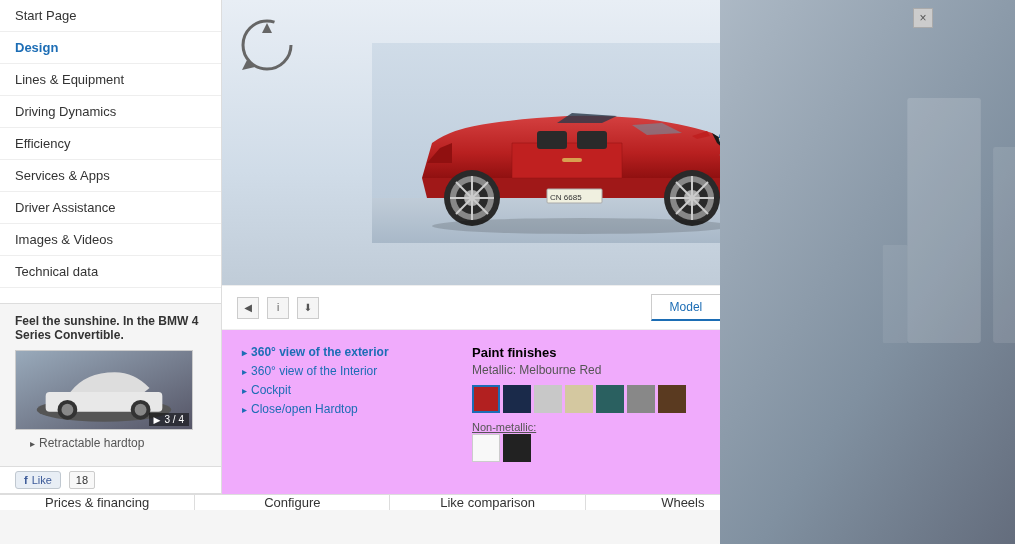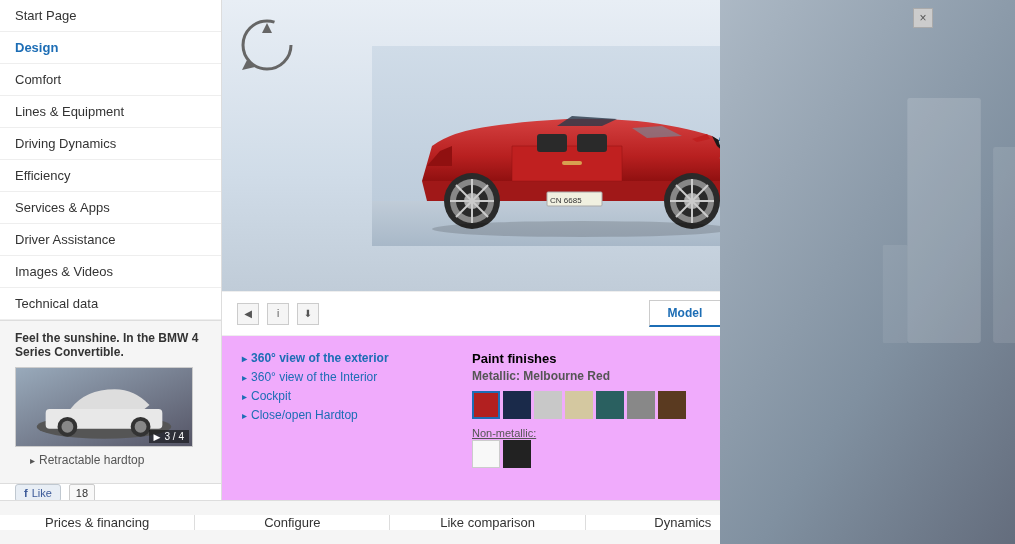--- a/index.html
+++ b/index.html
@@ -20,31 +20,31 @@
     .car-display { flex: 1; background: linear-gradient(180deg, #e8eef5 0%, #d0dce8 60%, #c0ccd8 100%); position: relative; min-height: 240px; display: flex; align-items: center; justify-content: center; }
     .close-btn { position: absolute; top: 8px; right: 8px; width: 20px; height: 20px; background: #ccc; border: 1px solid #aaa; cursor: pointer; display: flex; align-items: center; justify-content: center; font-size: 12px; color: #555; z-index: 10; }
     .rotate-icon { position: absolute; top: 15px; left: 15px; width: 60px; height: 60px; }
     .car-main { width: 420px; height: 200px; position: relative; }
 
     
     .controls-bar { display: flex; align-items: center; padding: 8px 15px; border-top: 1px solid #eee; border-bottom: 1px solid #eee; gap: 8px; background: #fff; }
     .ctrl-btn { width: 22px; height: 22px; border: 1px solid #ccc; background: #f5f5f5; cursor: pointer; display: flex; align-items: center; justify-content: center; font-size: 10px; color: #555; }
     .tabs-right { margin-left: auto; display: flex; gap: 0; }
     .tab-btn { padding: 5px 18px; border: 1px solid #ccc; background: #f5f5f5; cursor: pointer; font-size: 12px; color: #333; }
-    .tab-btn.active { background: #fff; border-bottom: 2px solid #1c6db5; color: #1c6db5; font-weight: bold; }
+    .tab-btn.active { background: #fff; border-bottom: 2px solid #1c6db5; color: #1c6db5; font-weight: normal; }
 
     
     .info-panel { padding: 15px 20px; display: flex; gap: 30px; background: #f0abfc; }
     .info-links { width: 200px; flex-shrink: 0; }
     .info-link { font-size: 12px; color: #1c6db5; cursor: pointer; margin-bottom: 5px; display: flex; align-items: center; gap: 4px; }
     .info-link::before { content: '▸'; font-size: 10px; color: #1c6db5; }
     .info-link.active { font-weight: bold; }
     .paint-section { flex: 1; }
     .section-title { font-weight: bold; font-size: 13px; margin-bottom: 3px; }
-    .section-sub { font-size: 12px; color: #555; margin-bottom: 8px; font-weight: bold; }
+    .section-sub { font-size: 12px; color: #555; margin-bottom: 8px; }
     .color-swatches { display: flex; gap: 3px; margin-bottom: 8px; }
     .swatch { width: 28px; height: 28px; border: 2px solid transparent; cursor: pointer; }
     .swatch.selected { border-color: #1c6db5; }
     .swatch-red { background: #b22020; }
     .swatch-navy { background: #1a2a4a; }
     .swatch-silver { background: #c8c8c8; }
     .swatch-champagne { background: #d4c8a0; }
     .swatch-teal { background: #2a6060; }
     .swatch-gray { background: #888; }
     .swatch-brown { background: #5a3a20; }
@@ -54,21 +54,21 @@
     .swatch-black { background: #222; }
     .tyres-section { width: 200px; flex-shrink: 0; }
     .wheel-swatches { display: flex; gap: 5px; margin-bottom: 8px; }
     .wheel-swatch { width: 38px; height: 38px; border-radius: 50%; border: 2px solid #ccc; background: radial-gradient(circle, #ddd 30%, #888 50%, #ddd 70%, #aaa 100%); cursor: pointer; display: flex; align-items: center; justify-content: center; }
     .wheel-swatch.selected { border-color: #1c6db5; }
     .wheel-inner { width: 12px; height: 12px; background: #555; border-radius: 50%; }
     .hardtop-label { font-size: 12px; color: #555; margin-bottom: 6px; }
     .hardtop-swatch { width: 50px; height: 28px; background: #b22020; border: 2px solid #1c6db5; cursor: pointer; }
 
     
-    .footer-bar { height: 44px; background: #f5f5f5; border-top: 1px solid #ddd; display: flex; align-items: center; }
+    .footer-bar { height: 50px; background: #f5f5f5; border-top: 1px solid #ddd; display: flex; align-items: flex-start; }
     .footer-tab { flex: 1; display: flex; align-items: center; justify-content: center; border-right: 1px solid #ddd; font-size: 13px; color: #333; cursor: pointer; background: #fff; }
     .footer-tab.cta { background: #1c6db5; color: #fff; font-weight: bold; font-size: 14px; flex: 1.2; }
 
     
     .fb-bar { height: 28px; background: #fff; border-top: 1px solid #ddd; border-bottom: 1px solid #ddd; display: flex; align-items: center; padding-left: 15px; gap: 8px; }
     .fb-like-btn { display: flex; align-items: center; gap: 4px; background: #e8eef5; border: 1px solid #c0c8d0; padding: 2px 8px; border-radius: 3px; cursor: pointer; font-size: 11px; color: #3b5998; }
     .fb-count { font-size: 11px; color: #333; padding: 2px 6px; border: 1px solid #ccc; border-radius: 2px; background: #f8f8f8; text-align: center; }
     .sidebar-bottom-link { padding: 6px 15px; font-size: 12px; color: #555; cursor: pointer; display: flex; align-items: center; gap: 4px; }
     .sidebar-bottom-link::before { content: '▸'; font-size: 10px; }
 
@@ -85,21 +85,20 @@
 <body>
 
 <div class="page-wrapper">
 
   <div class="sidebar">
     <div class="sidebar-top">
 
       <div id="sidebar-nav-items">
           <div class="sidebar-item">Start Page</div>
           <div class="sidebar-item active">Design</div>
-          <div class="sidebar-item">Comfort</div>
           <div class="sidebar-item">Lines &amp; Equipment</div>
           <div class="sidebar-item">Driving Dynamics</div>
           <div class="sidebar-item">Efficiency</div>
           <div class="sidebar-item">Services &amp; Apps</div>
           <div class="sidebar-item">Driver Assistance</div>
           <div class="sidebar-item">Images &amp; Videos</div>
           <div class="sidebar-item">Technical data</div>
         </div>
     </div>
 
@@ -313,15 +312,15 @@
       <rect x="250" y="120" width="40" height="160" fill="rgba(255,255,255,0.1)" rx="2"></rect>
       <rect x="160" y="200" width="20" height="80" fill="rgba(255,255,255,0.08)" rx="1"></rect>
     </svg>
   </div>
 </div>
 
 <div class="footer-bar" id="footer-bar">
     <div class="footer-tab">Prices &amp; financing</div>
     <div class="footer-tab">Configure</div>
     <div class="footer-tab">Like comparison</div>
-    <div class="footer-tab">Dynamics</div>
+    <div class="footer-tab">Wheels</div>
     <div class="footer-tab cta">Keep me informed</div>
   </div>
 
 </body></html>

